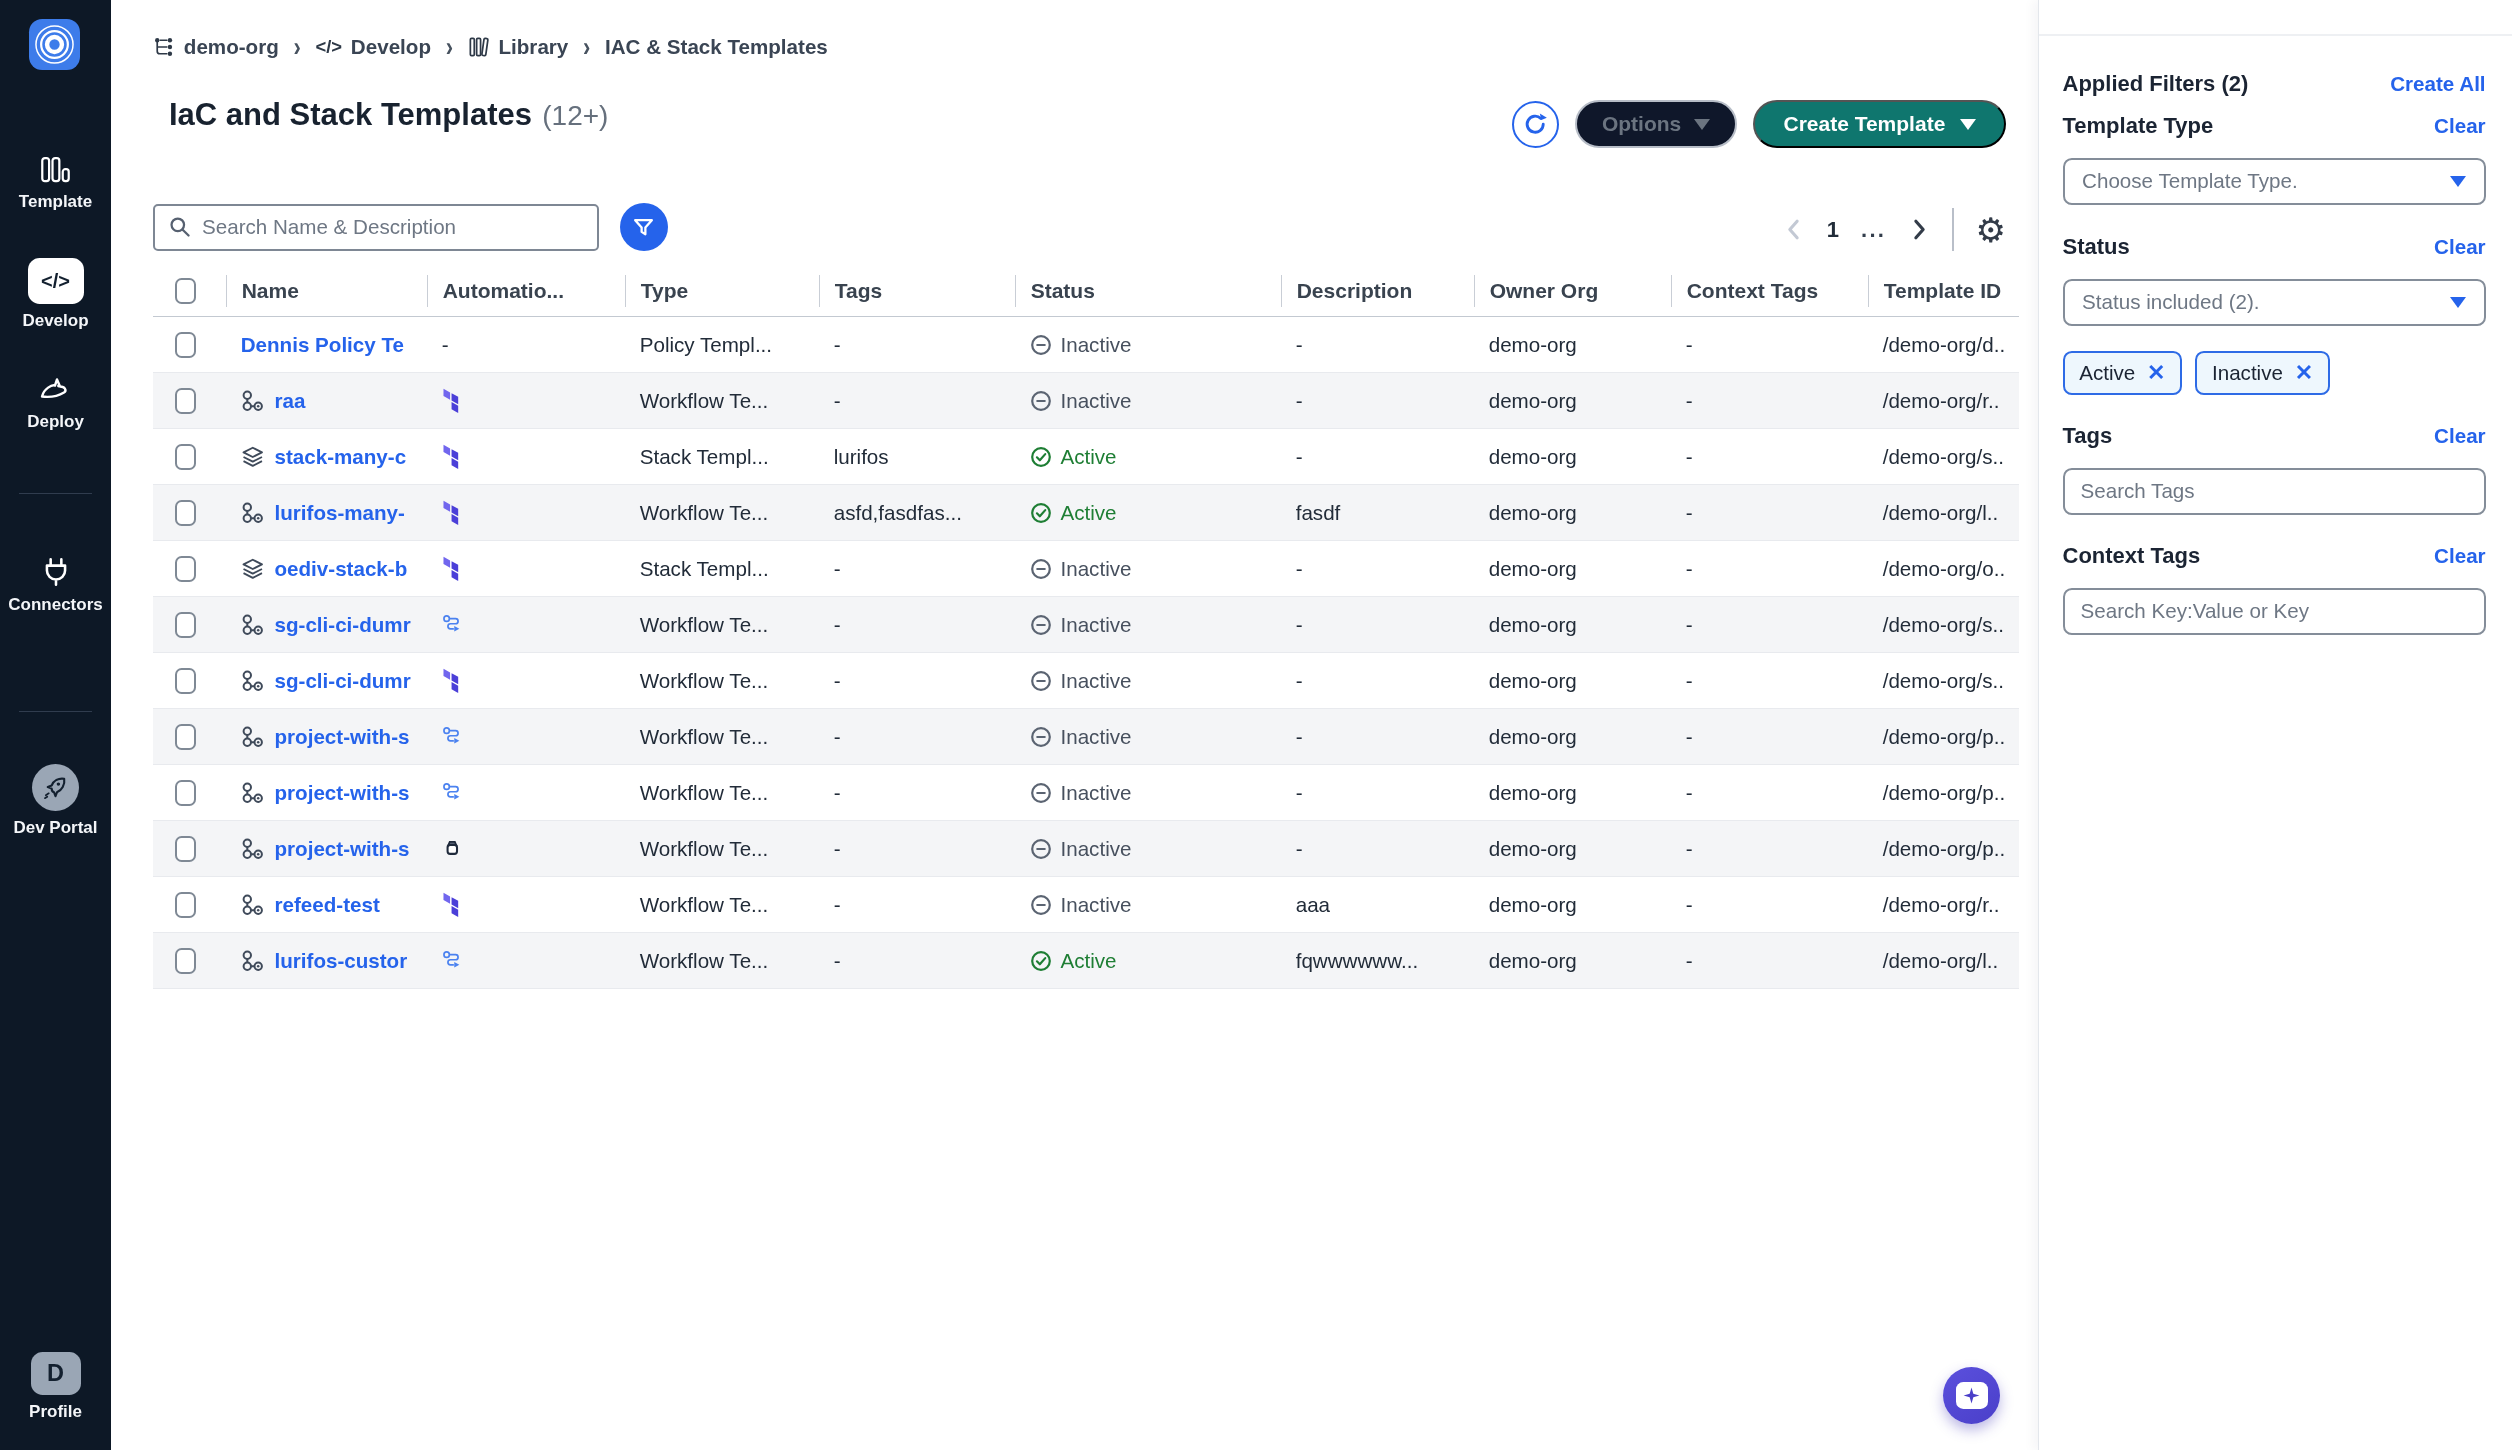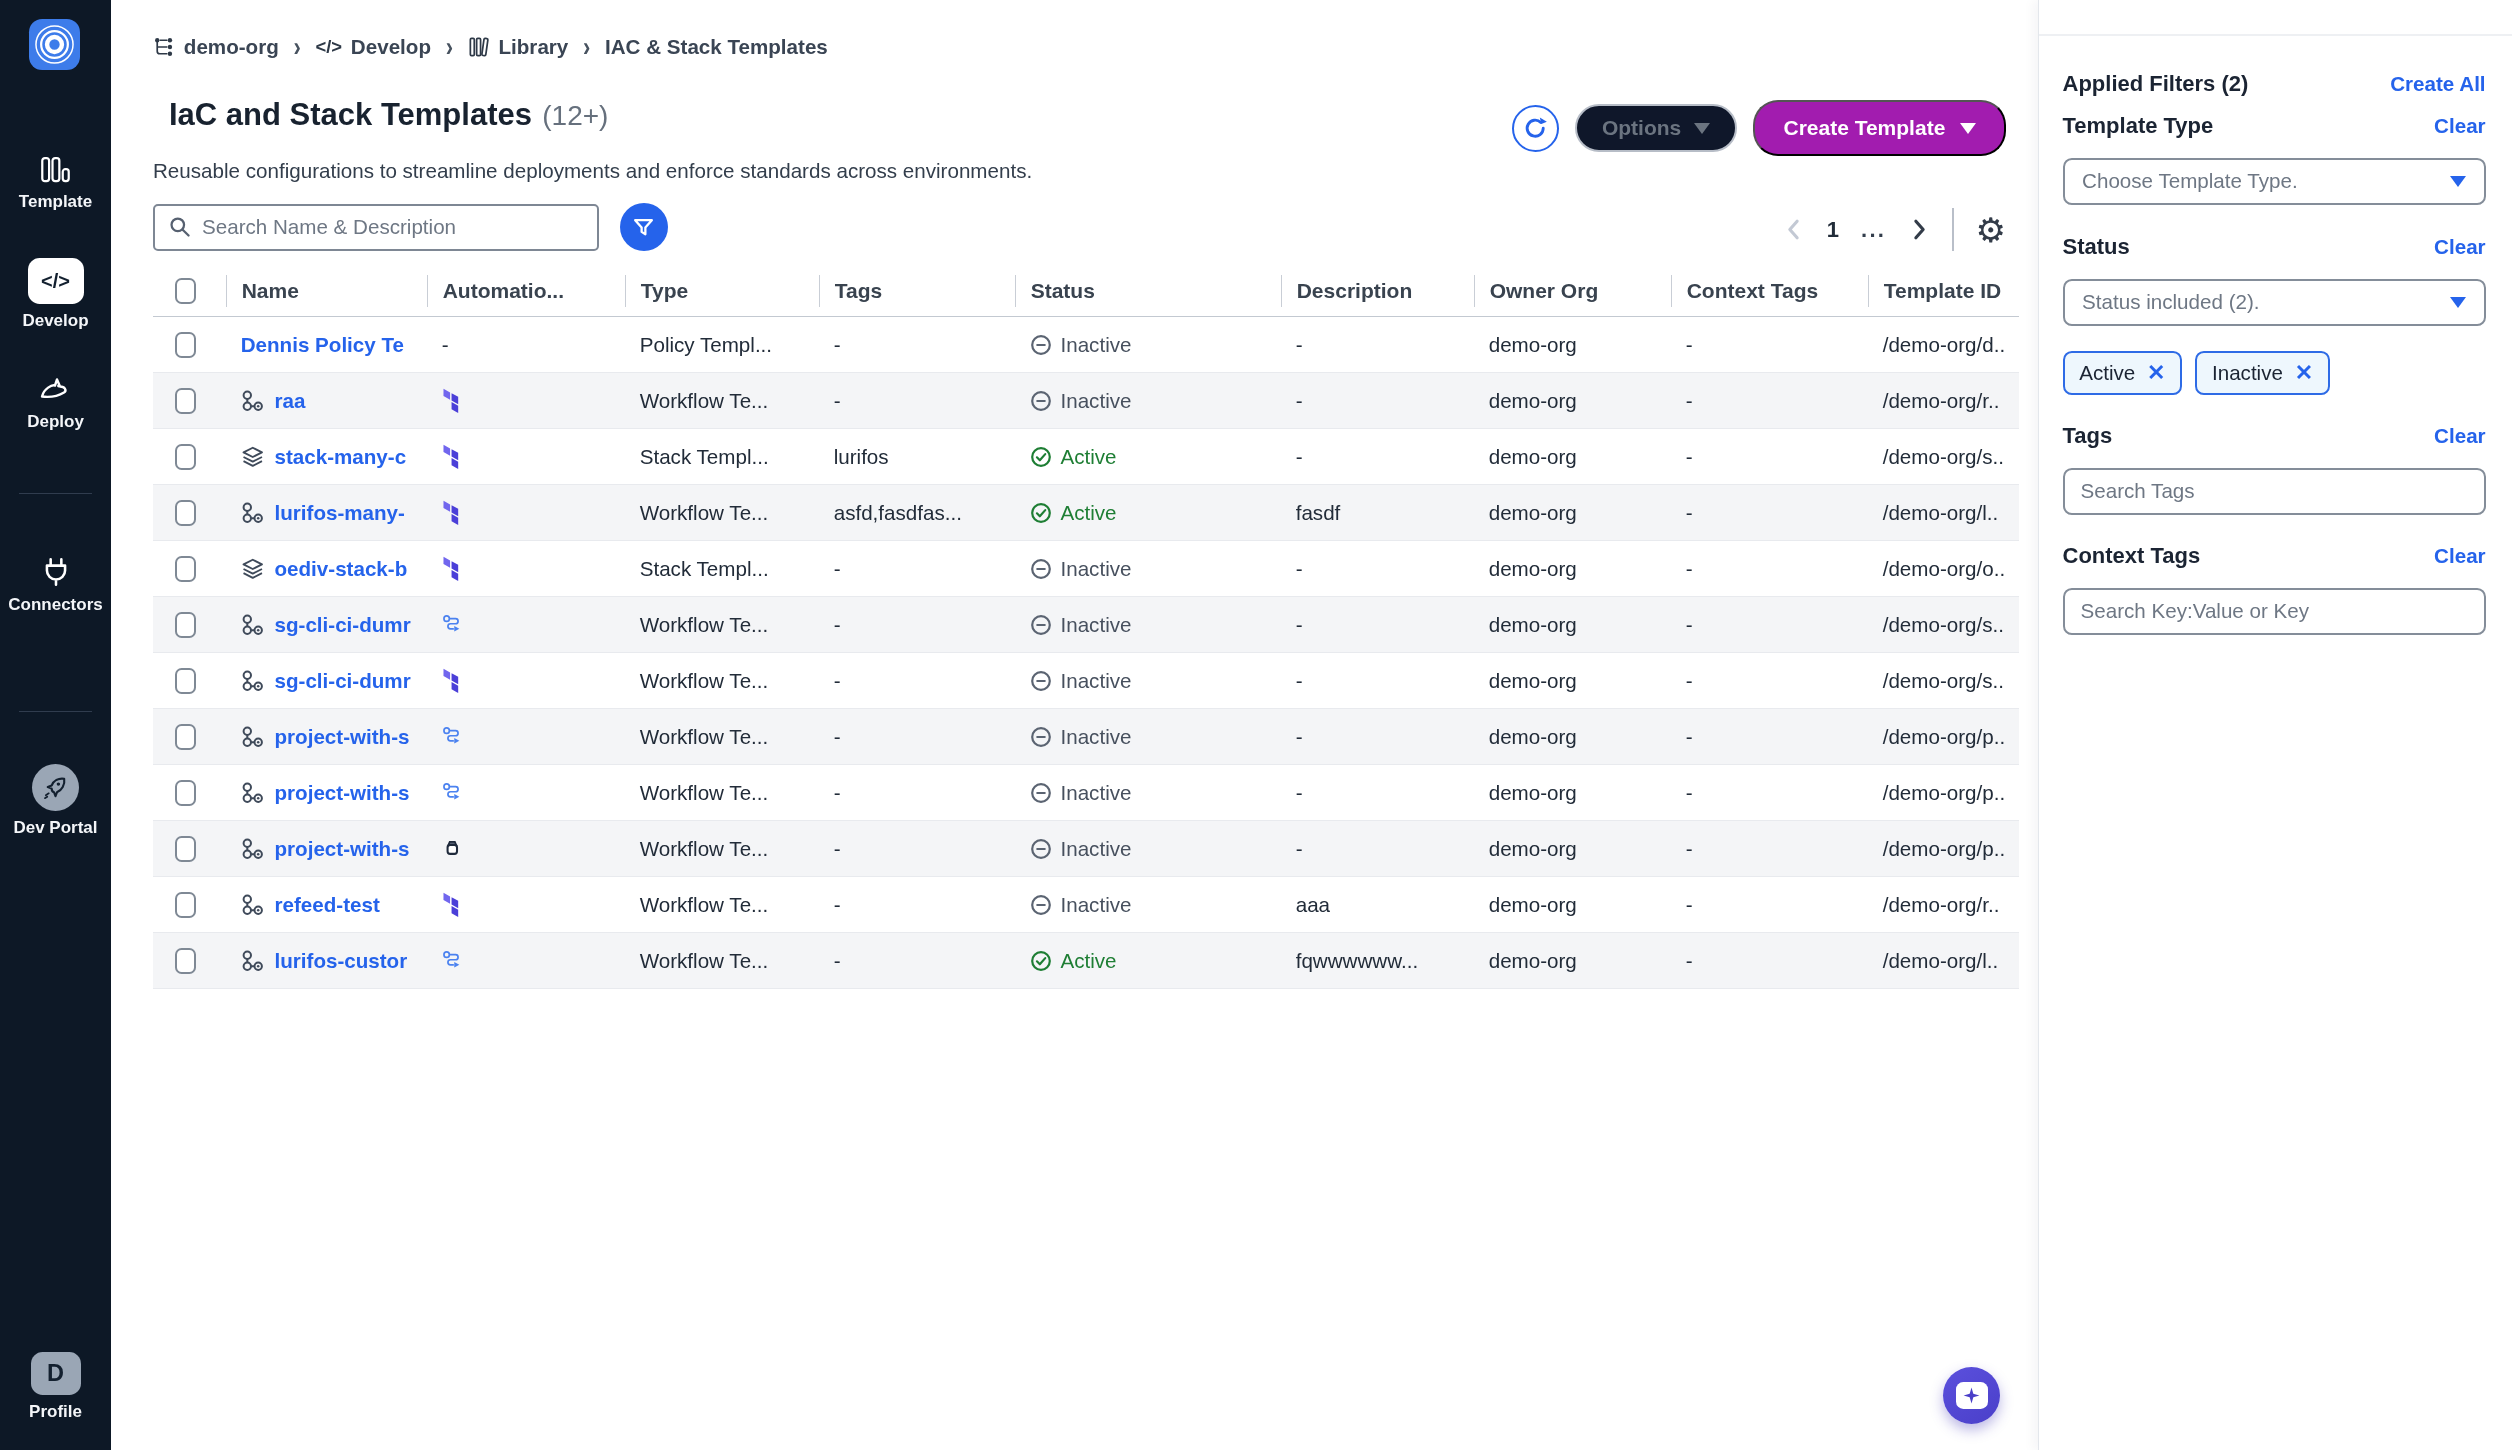--- a/index.html
+++ b/index.html
@@ -26,21 +26,21 @@
 
   .page-title-row { position:absolute; left:58px; top:97px; display:flex; align-items:baseline; gap:10.3px; }
   .page-title { font-size:31px; font-weight:700; color:#18222f; }
   .page-count { font-size:28px; font-weight:400; color:#66707d; }
   .page-subtitle { position:absolute; left:42px; top:159px; font-size:20.6px; color:#333e4c; }
 
   .header-actions { position:absolute; top:100px; right:32px; display:flex; align-items:center; gap:16px; }
   .refresh-btn { width:47px; height:47px; border-radius:50%; background:#fff; border:2.9px solid #2563eb; display:flex; align-items:center; justify-content:center; cursor:pointer; }
   .options-btn { height:48px; padding:0 25px; border-radius:25px; border:2.2px solid #b7bdc7; background:#0f172a; display:flex; align-items:center; gap:13.2px; font-size:21px; font-weight:700; color:#6b7480; cursor:pointer; }
   .caret-down { width:0; height:0; border-left:8px solid transparent; border-right:8px solid transparent; border-top:11px solid #6b7480; }
-  .create-btn { height:56px; padding:0 28px; border-radius:25px; background:#a21caf; display:flex; align-items:center; gap:14.7px; font-size:21px; font-weight:700; color:#ffffff; cursor:pointer; }
+  .create-btn { height:48px; padding:0 28px; border-radius:25px; background:#0f766e; display:flex; align-items:center; gap:14.7px; font-size:21px; font-weight:700; color:#ffffff; cursor:pointer; }
   .caret-down.white { border-top-color:#ffffff; }
 
   .search-row { position:absolute; left:42px; top:203px; display:flex; align-items:center; gap:20.6px; }
   .search-box { width:446px; height:47px; border:2.2px solid #7e8794; border-radius:5px; background:#fff; display:flex; align-items:center; padding:0 13.2px; gap:10.3px; }
   .search-box input { border:none; outline:none; flex:1; font-size:20.6px; color:#333e4c; font-family:"Liberation Sans", sans-serif; }
   .search-box input::placeholder { color:#6e7784; }
   .filter-round-btn { width:48px; height:48px; border-radius:50%; background:#2563eb; display:flex; align-items:center; justify-content:center; cursor:pointer; }
 
   .pagination-row { position:absolute; top:208px; right:32px; display:flex; align-items:center; gap:22px; }
   .pg-btn { display:flex; align-items:center; justify-content:center; cursor:pointer; }
@@ -192,21 +192,20 @@
     <span class="crumb-sep" data-name="breadcrumb-chevron-icon">›</span>
     <span class="crumb" data-name="breadcrumb-current-page">
       <span data-name="breadcrumb-label">IAC &amp; Stack Templates</span>
     </span>
   </nav>
 
   <div class="page-title-row">
     <h1 class="page-title" data-name="page-title">IaC and Stack Templates</h1>
     <span class="page-count" data-name="page-count">(12+)</span>
   </div>
-  <p class="page-subtitle" data-name="page-subtitle">Reusable configurations to streamline deployments and enforce standards across environments.</p>
 
   <div class="header-actions">
     <div class="refresh-btn" data-name="refresh-button">
       <svg width="26.4" height="26.4" viewBox="0 0 24 24" data-name="refresh-icon">
         <path d="M19.3 12a7.3 7.3 0 1 1-2.2-5.2" fill="none" stroke="#2563eb" stroke-width="2.6" stroke-linecap="round"></path>
         <polygon points="16.2,2.2 17.6,8.2 22.6,6.2" fill="#2563eb"></polygon>
       </svg>
     </div>
     <button class="options-btn" data-name="options-button">
       <span data-name="options-label">Options</span>

